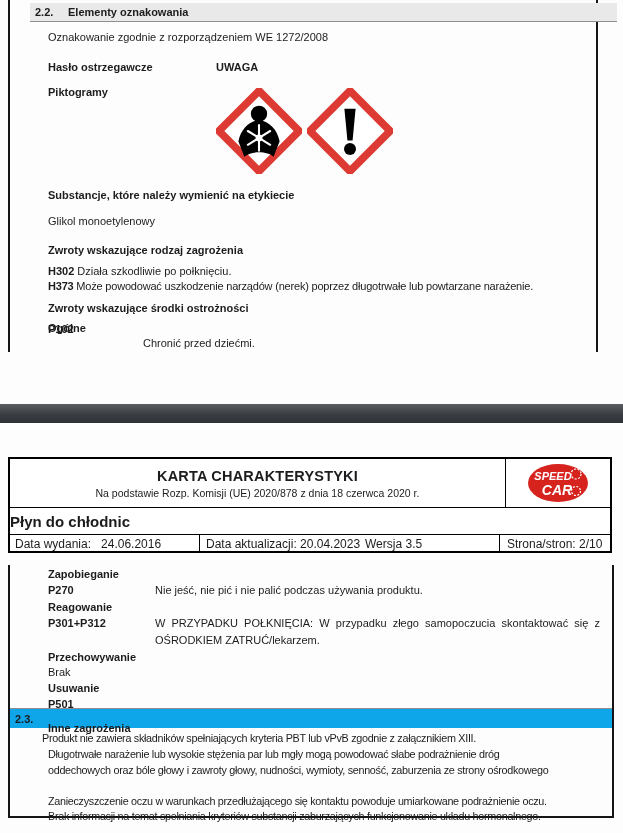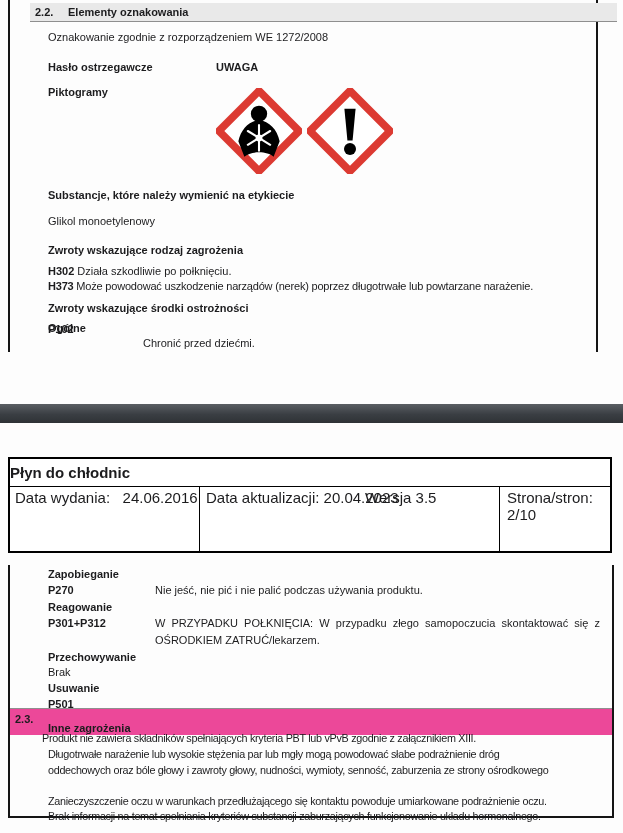--- a/index.html
+++ b/index.html
@@ -3,31 +3,31 @@
 <meta charset="utf-8">
 <style>
   html,body{margin:0;padding:0;background:#fff;}
   .screen{position:relative;width:623px;height:833px;background:#fdfdfd;overflow:hidden;
           font-family:"Liberation Sans",sans-serif;color:#1c1c1e;font-size:11px;}
   .abs{position:absolute;white-space:nowrap;line-height:14px;}
   .b{font-weight:bold;}
   .frame1{position:absolute;left:8px;top:0;width:590px;height:352px;
           border-left:2px solid #151515;border-right:2px solid #151515;box-sizing:border-box;}
   .secband{position:absolute;background:#e9e9e9;border-bottom:1px solid #8f8f8f;height:19px;box-sizing:border-box;}
-  .secband2{position:absolute;background:#ec4899;border-top:1px solid #8f8f8f;height:27px;box-sizing:border-box;}
+  .secband2{position:absolute;background:#0ea5e9;border-top:1px solid #8f8f8f;height:20px;box-sizing:border-box;}
   .divider{position:absolute;left:0;top:404px;width:623px;height:19px;
            background:linear-gradient(180deg,#5a5e63 0%,#3a3e43 55%,#2e3236 100%);}
   .htable{position:absolute;left:8px;top:457px;width:604px;height:96px;border:2px solid #000;
           box-sizing:border-box;display:flex;flex-direction:column;background:#fff;}
   .hrow1{height:51px;border-bottom:1px solid #000;display:flex;}
   .titlecell{width:495px;border-right:1px solid #000;display:flex;flex-direction:column;
              align-items:center;justify-content:center;gap:3px;}
   .logocell{flex:1;display:flex;align-items:center;justify-content:center;}
   .hrow2{height:27px;border-bottom:1px solid #000;display:flex;align-items:center;justify-content:flex-start;}
-  .hrow3{flex:1;display:flex;font-size:15px;}
+  .hrow3{flex:1;display:flex;font-size:12px;}
   .hrow3 .c1{width:190px;border-right:1px solid #000;padding:2px 0 0 5px;box-sizing:border-box;}
   .hrow3 .c2{width:300px;border-right:1px solid #000;padding:2px 0 0 6px;box-sizing:border-box;position:relative;}
   .hrow3 .c3{flex:1;padding:2px 0 0 7px;box-sizing:border-box;}
   .doc-title{font-size:14.5px;font-weight:bold;letter-spacing:.2px;}
   .doc-sub{font-size:10.5px;}
   .product{font-size:15px;font-weight:bold;}
   .frame2{position:absolute;left:8px;top:565px;width:606px;height:253px;
           border-left:2px solid #151515;border-right:2px solid #151515;border-bottom:2px solid #151515;
           box-sizing:border-box;}
   .para{letter-spacing:-0.3px;font-size:10.8px;}
@@ -89,20 +89,35 @@
   </div>
 
   <div class="abs b" style="left:48px;top:301px;">Zwroty wskazujące środki ostrożności</div>
   <div class="abs b" style="left:48px;top:321px;">Ogólne</div>
   <div class="abs b" style="left:48px;top:322px;">P102</div>
   <div class="abs" style="left:143px;top:336px;">Chronić przed dziećmi.</div>
 
   <div class="divider"></div>
 
   <div class="htable">
+    <div class="hrow1">
+      <div class="titlecell">
+        <div class="doc-title">KARTA CHARAKTERYSTYKI</div>
+        <div class="doc-sub">Na podstawie Rozp. Komisji (UE) 2020/878 z dnia 18 czerwca 2020 r.</div>
+      </div>
+      <div class="logocell">
+        <svg width="64" height="42" viewBox="0 0 64 42">
+          <ellipse cx="32" cy="21" rx="30" ry="19" fill="#d6231e"></ellipse>
+          <text x="27" y="18" text-anchor="middle" font-family="Liberation Sans, sans-serif" font-size="11" font-weight="bold" font-style="italic" fill="#ffffff">SPEED</text>
+          <text x="31" y="33" text-anchor="middle" font-family="Liberation Sans, sans-serif" font-size="14" font-weight="bold" font-style="italic" fill="#ffffff">CAR</text>
+          <circle cx="50" cy="12" r="5" fill="none" stroke="#ffffff" stroke-width="1.2" stroke-dasharray="2 1.5"></circle>
+          <circle cx="50" cy="29" r="4.5" fill="none" stroke="#ffffff" stroke-width="1.2" stroke-dasharray="2 1.5"></circle>
+        </svg>
+      </div>
+    </div>
     <div class="hrow2">
       <span class="product">Płyn do chłodnic</span>
     </div>
     <div class="hrow3">
       <div class="c1">
         <span>Data wydania:</span>&nbsp;&nbsp;
         <span>24.06.2016</span>
       </div>
       <div class="c2">
         <span>Data aktualizacji: 20.04.2023</span>

